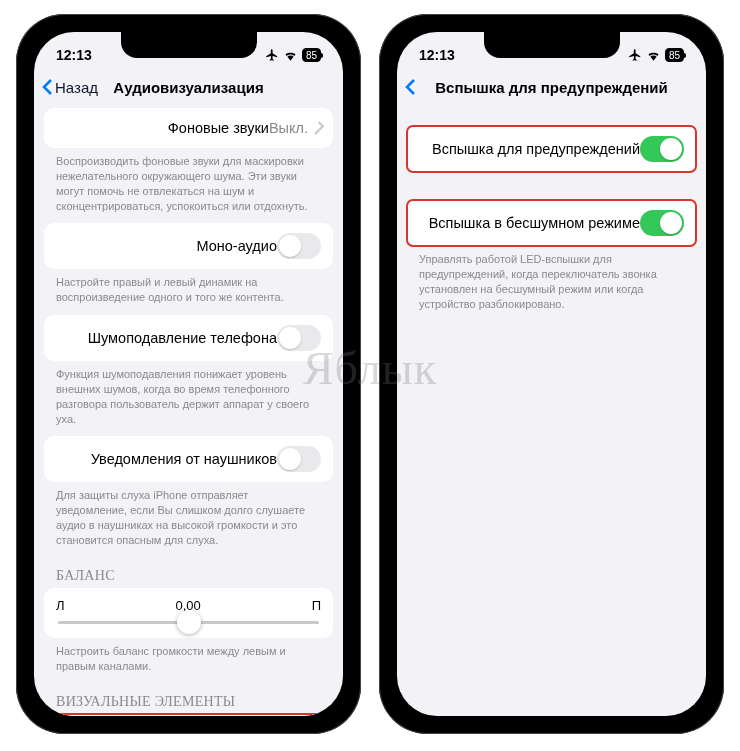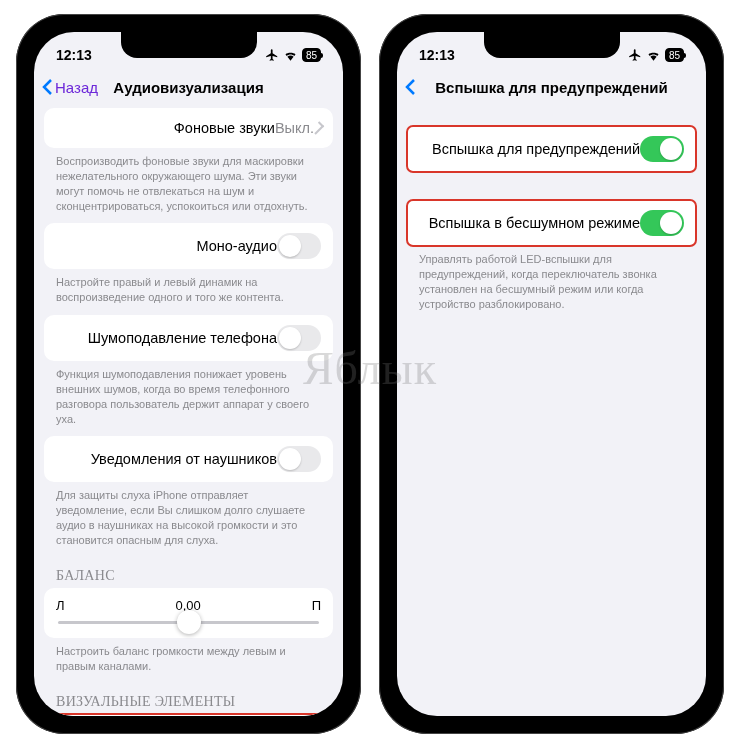--- a/index.html
+++ b/index.html
@@ -89,21 +89,21 @@
     border-radius: 0 2px 2px 0;
   }
   .nav {
     display: flex;
     align-items: center;
     padding: 4px 8px 10px;
     position: relative;
     min-height: 36px;
   }
   .nav-back {
-    color: #6d28d9;
+    color: #0f172a;
     font-size: 15px;
     display: flex;
     align-items: center;
     gap: 2px;
   }
   .nav-back svg { stroke: #007aff; }
   .nav-title {
     position: absolute;
     left: 50%;
     transform: translateX(-50%);
@@ -140,20 +140,21 @@
     color: #8a8a8e;
     padding: 10px 12px 4px;
     text-transform: uppercase;
     letter-spacing: 0.3px;
     font-family: Liberation Serif, serif;
   }
   .row-label { font-size: 14.5px; color: #000; }
   .row-right {
     display: flex;
     align-items: center;
+    gap: 6px;
     color: #8a8a8e;
     font-size: 14.5px;
   }
   .chevron {
     width: 7px; height: 12px;
     border-right: 2px solid #c7c7cc;
     border-top: 2px solid #c7c7cc;
     transform: rotate(45deg);
   }
   .toggle {

